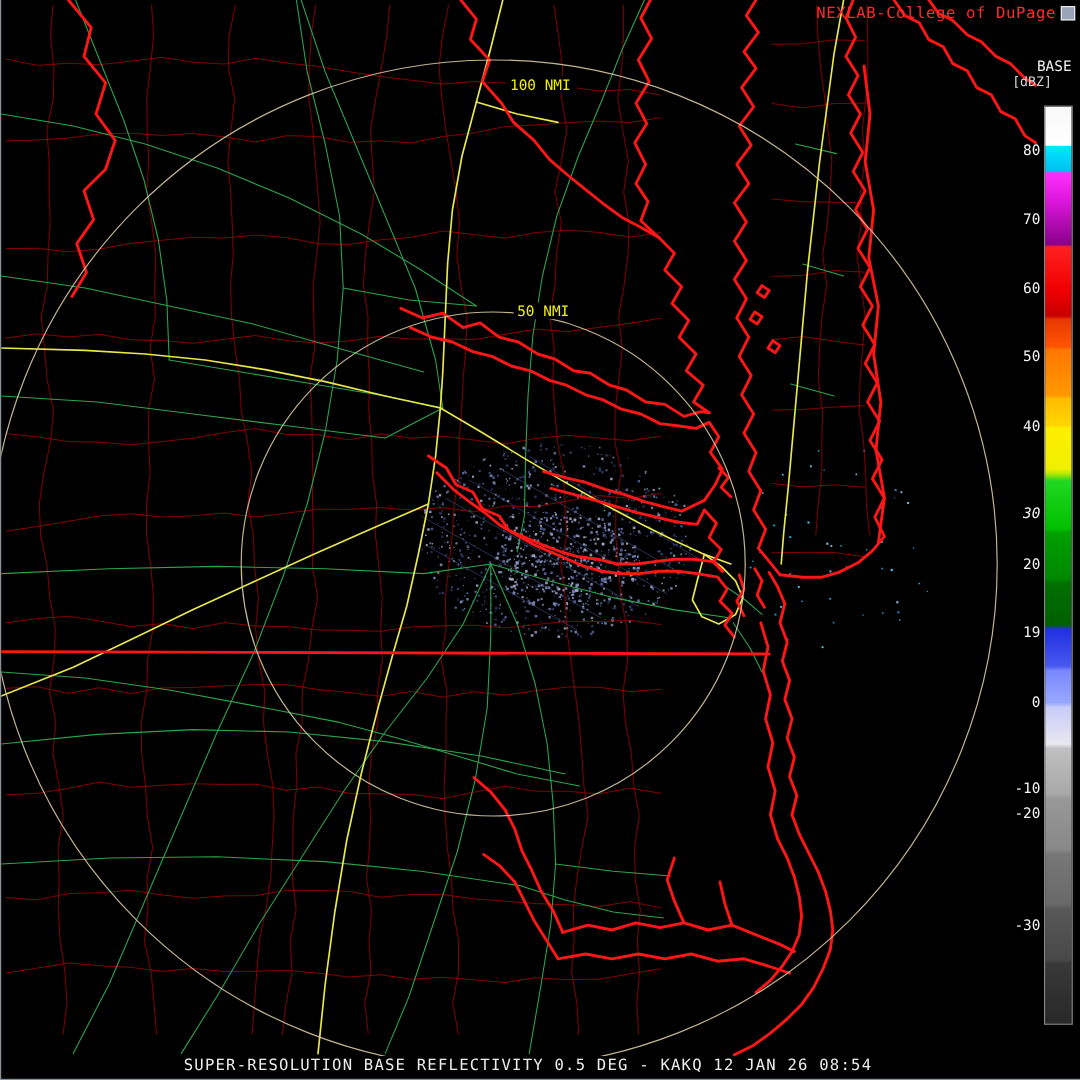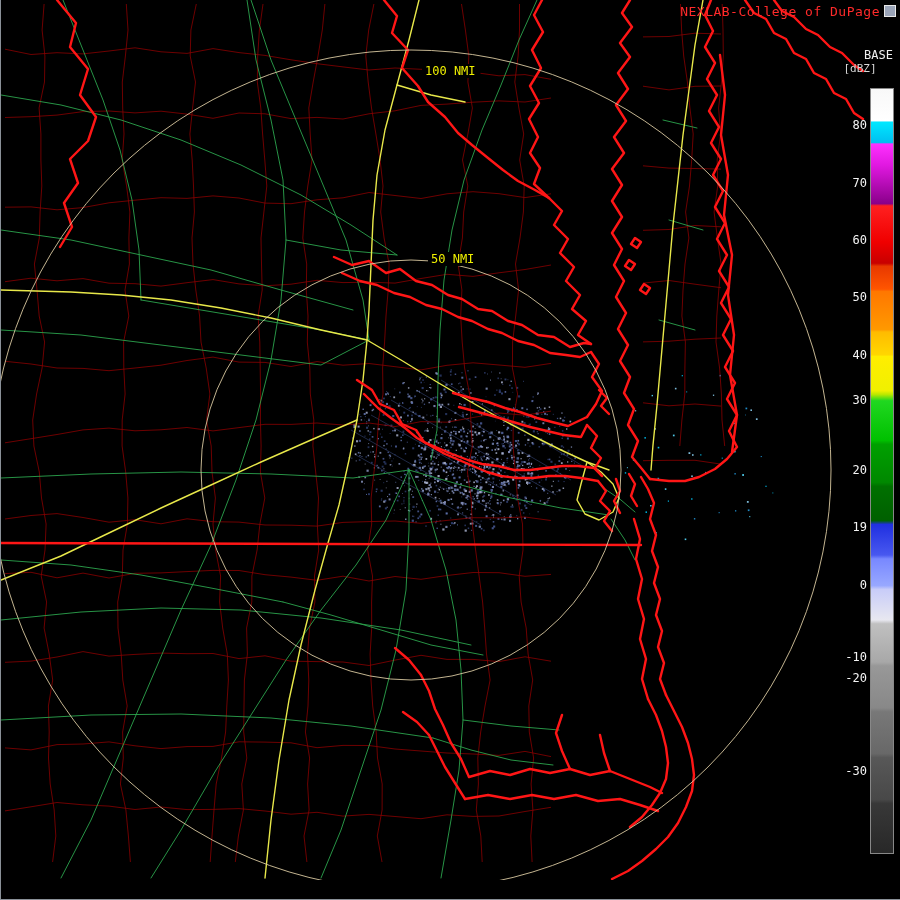--- a/index.html
+++ b/index.html
@@ -1452,22 +1452,23 @@
 
   <div id="cbar-title">BASE</div>
   <div id="cbar-units">[dBZ]</div>
   <div id="cbar" style="top: 88px; height: 764px; right: 6px; background: linear-gradient(rgb(248, 248, 248) 0%, rgb(255, 255, 255) 4.2%, rgb(0, 232, 255) 4.3%, rgb(0, 192, 240) 7%, rgb(255, 48, 255) 7.2%, rgb(224, 24, 224) 10%, rgb(138, 0, 138) 15%, rgb(255, 32, 32) 15.3%, rgb(240, 0, 0) 20%, rgb(200, 0, 0) 22.8%, rgb(232, 56, 0) 23.2%, rgb(255, 85, 0) 26.2%, rgb(255, 119, 0) 26.5%, rgb(255, 153, 0) 31.5%, rgb(255, 187, 0) 31.8%, rgb(255, 215, 0) 34.8%, rgb(255, 238, 0) 35%, rgb(240, 240, 0) 39.5%, rgb(184, 232, 0) 40%, rgb(32, 216, 32) 40.8%, rgb(0, 192, 0) 46%, rgb(0, 160, 0) 46.5%, rgb(0, 136, 0) 51.5%, rgb(0, 112, 0) 52%, rgb(0, 96, 0) 56.5%, rgb(32, 48, 224) 57%, rgb(72, 88, 240) 61%, rgb(120, 136, 255) 61.5%, rgb(152, 168, 255) 65%, rgb(200, 204, 248) 65.5%, rgb(232, 232, 240) 69.5%, rgb(192, 192, 192) 70%, rgb(168, 168, 168) 75%, rgb(152, 152, 152) 75.5%, rgb(136, 136, 136) 81%, rgb(120, 120, 120) 81.5%, rgb(104, 104, 104) 87%, rgb(88, 88, 88) 87.5%, rgb(72, 72, 72) 93%, rgb(56, 56, 56) 93.5%, rgb(40, 40, 40) 100%);"></div>
   <div id="cbar-ticks">
       <div class="tick" style="top: 125px;">80</div>
       <div class="tick" style="top: 183px;">70</div>
       <div class="tick" style="top: 240px;">60</div>
       <div class="tick" style="top: 297px;">50</div>
       <div class="tick" style="top: 355px;">40</div>
-      <div class="tick" style="top: 400px;">30</div>
+      <div class="tick" style="top: 428px; font-style: italic;">30</div>
       <div class="tick" style="top: 470px;">20</div>
       <div class="tick" style="top: 527px;">19</div>
       <div class="tick" style="top: 585px;">0</div>
       <div class="tick" style="top: 657px;">-10</div>
       <div class="tick" style="top: 678px;">-20</div>
       <div class="tick" style="top: 771px;">-30</div>
     </div>
 
+  <div id="caption">SUPER-RESOLUTION BASE REFLECTIVITY 0.5 DEG - KAKQ 12 JAN 26 08:54</div>
 </div>
 
 </body></html>

